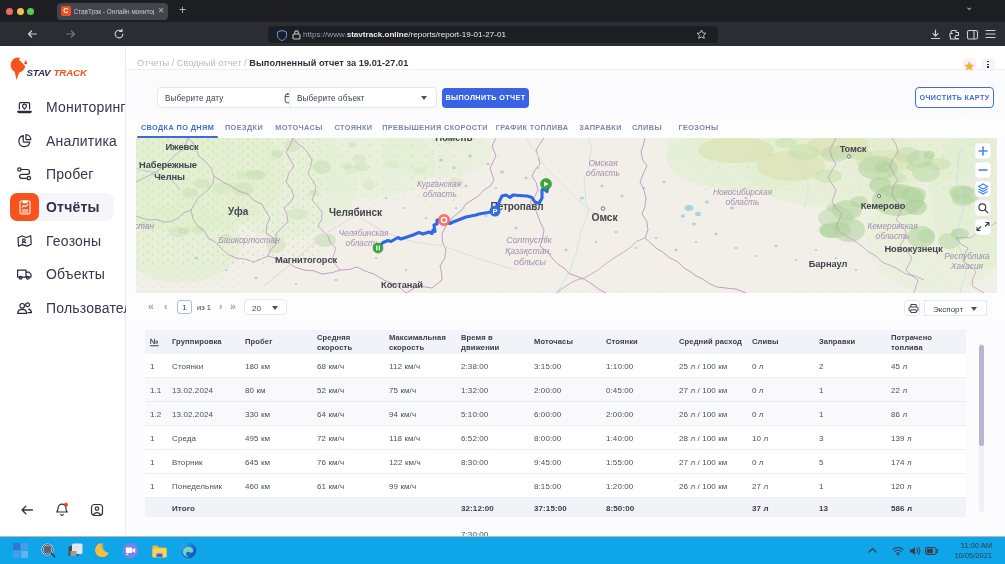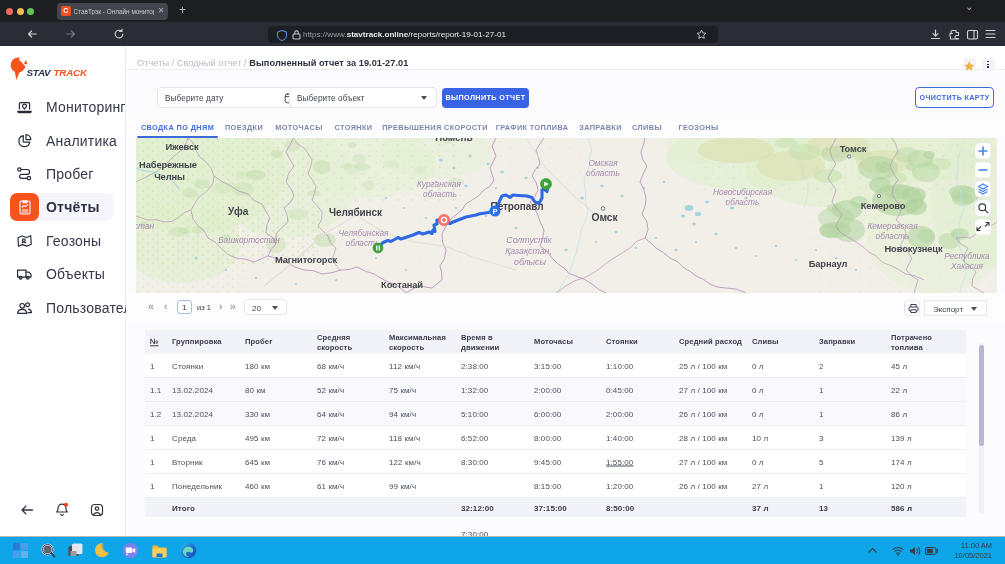--- a/index.html
+++ b/index.html
@@ -596,21 +596,21 @@
   <div class="cell" style="left:746px;">139 л</div>
 </div>
 <div class="trow" style="top:120px;background:#fff;">
   <div class="cell" style="left:5px;">1</div>
   <div class="cell" style="left:27px;">Вторник</div>
   <div class="cell" style="left:100px;">645 км</div>
   <div class="cell" style="left:172px;">76 км/ч</div>
   <div class="cell" style="left:244px;">122 км/ч</div>
   <div class="cell" style="left:316px;">8:30:00</div>
   <div class="cell" style="left:389px;">9:45:00</div>
-  <div class="cell" style="left:461px;text-decoration:underline;">1:55:00</div>
+  <div class="cell" style="left:461px;">1:55:00</div>
   <div class="cell" style="left:534px;">27 л / 100 км</div>
   <div class="cell" style="left:607px;">0 л</div>
   <div class="cell" style="left:674px;">5</div>
   <div class="cell" style="left:746px;">174 л</div>
 </div>
 <div class="trow" style="top:144px;background:#fff;">
   <div class="cell" style="left:5px;">1</div>
   <div class="cell" style="left:27px;">Понедельник</div>
   <div class="cell" style="left:100px;">460 км</div>
   <div class="cell" style="left:172px;">61 км/ч</div>

